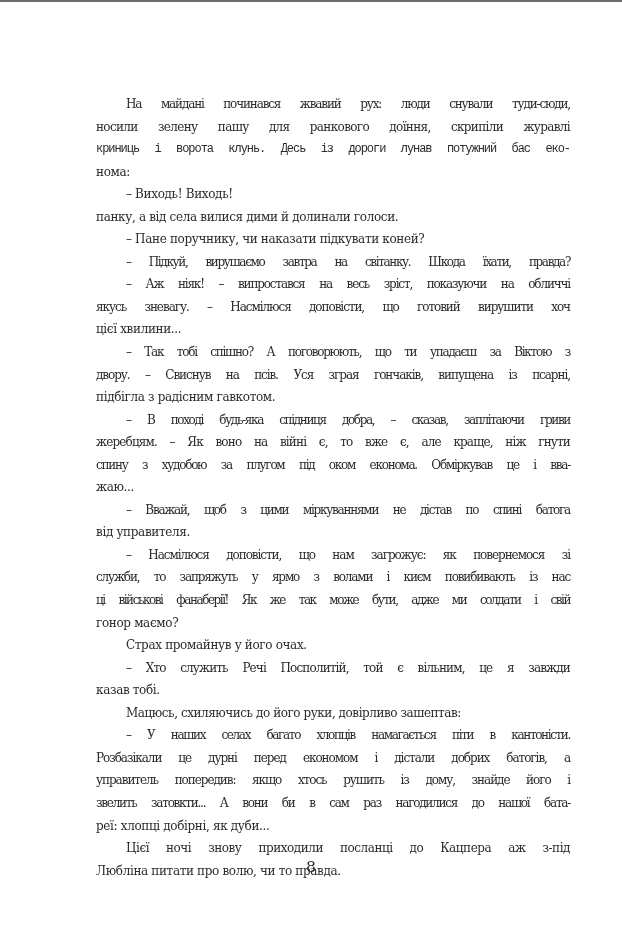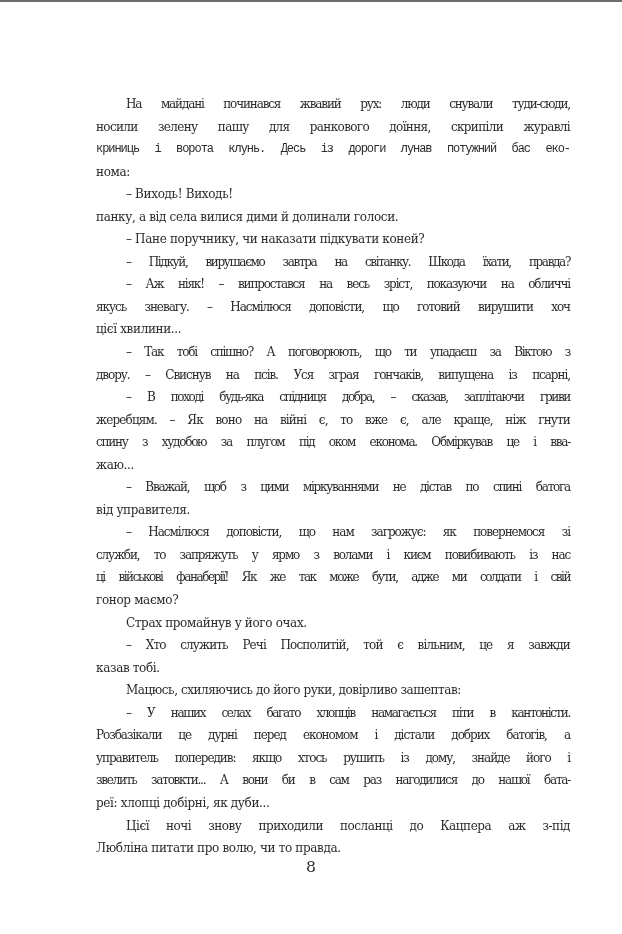--- a/index.html
+++ b/index.html
@@ -37,20 +37,21 @@
     <div class="line last" style="text-align-last: left;">нома:</div>
     <div class="line indent last" style="text-align-last: left;">– Виходь! Виходь!</div>
     <div class="line last" style="text-align-last: left;">панку, а від села вилися дими й долинали голоси.</div>
     <div class="line indent last" style="text-align-last: left;">– Пане поручнику, чи наказати підкувати коней?</div>
     <div class="line indent" style="text-align-last: justify; letter-spacing: -1.35px;">– Підкуй, вирушаємо завтра на світанку. Шкода їхати, правда?</div>
     <div class="line indent" style="text-align-last: justify; letter-spacing: -1.15px;">– Аж ніяк! – випростався на весь зріст, показуючи на обличчі</div>
     <div class="line" style="text-align-last: justify; letter-spacing: -1.05px;">якусь зневагу. – Насмілюся доповісти, що готовий вирушити хоч</div>
     <div class="line last" style="text-align-last: left;">цієї хвилини...</div>
     <div class="line indent" style="text-align-last: justify; letter-spacing: -1.25px;">– Так тобі спішно? А поговорюють, що ти упадаєш за Віктою з</div>
     <div class="line" style="text-align-last: justify; letter-spacing: -1.05px;">двору. – Свиснув на псів. Уся зграя гончаків, випущена із псарні,</div>
+    <div class="line last" style="text-align-last: left;">підбігла з радісним гавкотом.</div>
     <div class="line indent" style="text-align-last: justify; letter-spacing: -1.35px;">– В поході будь-яка спідниця добра, – сказав, заплітаючи гриви</div>
     <div class="line" style="text-align-last: justify; letter-spacing: -0.85px;">жеребцям. – Як воно на війні є, то вже є, але краще, ніж гнути</div>
     <div class="line" style="text-align-last: justify; letter-spacing: -1.25px;">спину з худобою за плугом під оком економа. Обміркував це і вва-</div>
     <div class="line last" style="text-align-last: left;">жаю...</div>
     <div class="line indent" style="text-align-last: justify; letter-spacing: -1.25px;">– Вважай, щоб з цими міркуваннями не дістав по спині батога</div>
     <div class="line last" style="text-align-last: left;">від управителя.</div>
     <div class="line indent" style="text-align-last: justify; letter-spacing: -1.05px;">– Насмілюся доповісти, що нам загрожує: як повернемося зі</div>
     <div class="line" style="text-align-last: justify; letter-spacing: -1.15px;">служби, то запряжуть у ярмо з волами і києм повибивають із нас</div>
     <div class="line" style="text-align-last: justify; letter-spacing: -1.45px;">ці військові фанаберії! Як же так може бути, адже ми солдати і свій</div>
     <div class="line last" style="text-align-last: left;">гонор маємо?</div>

